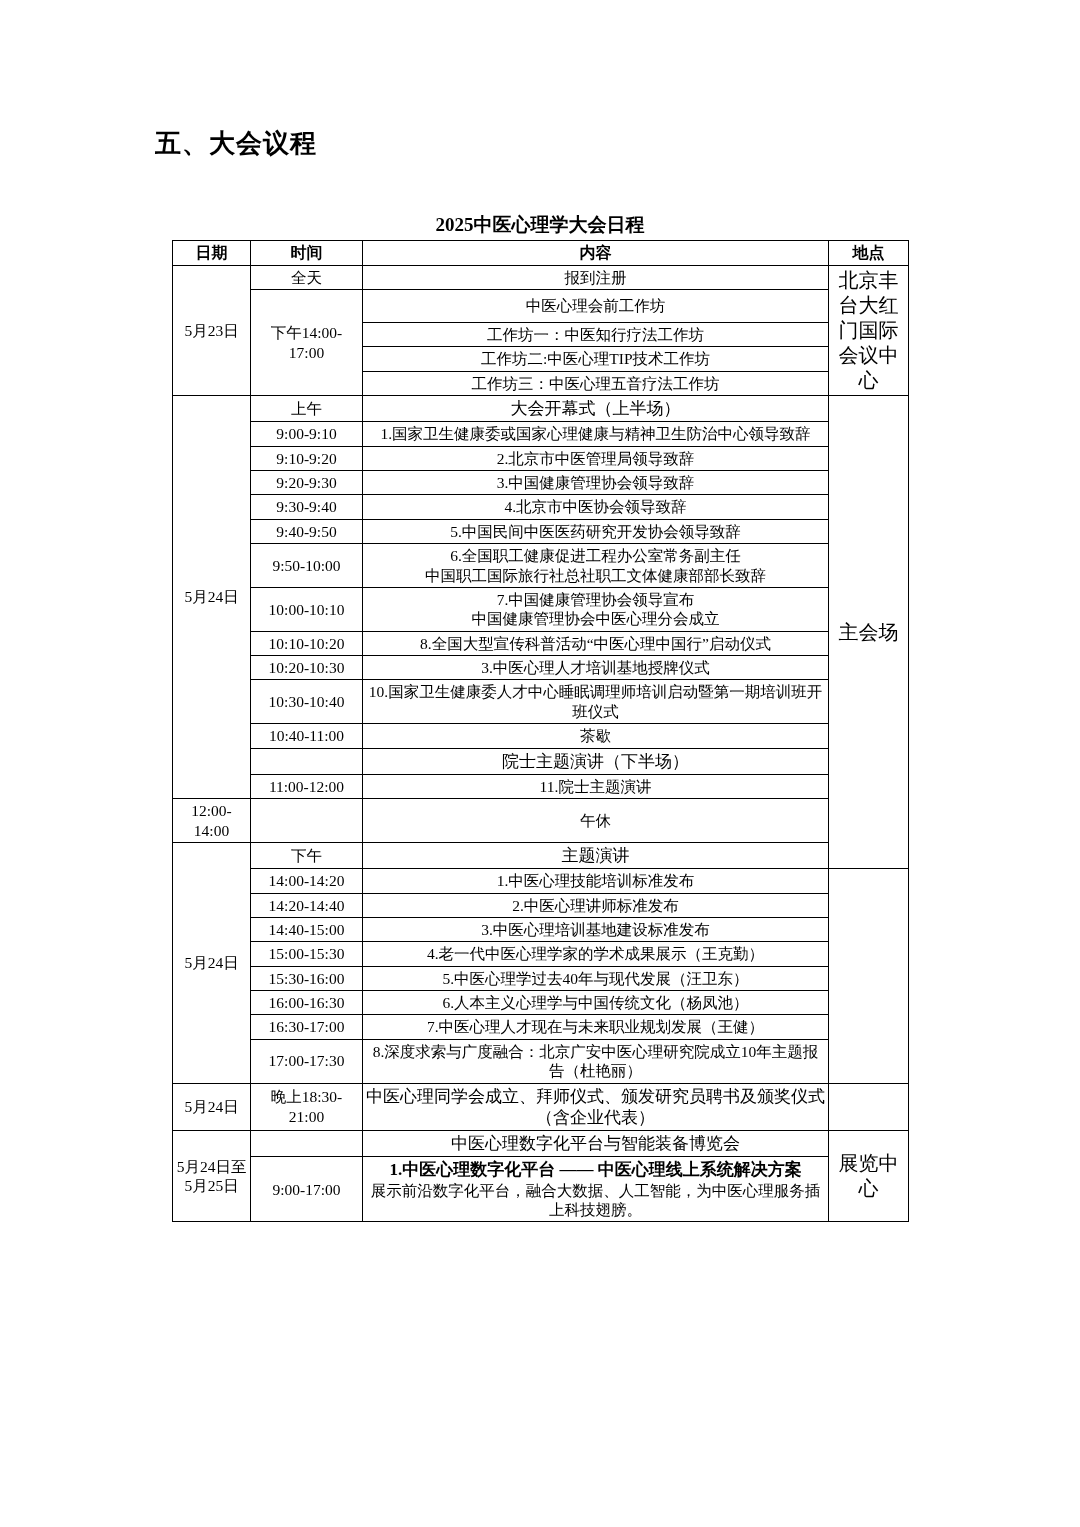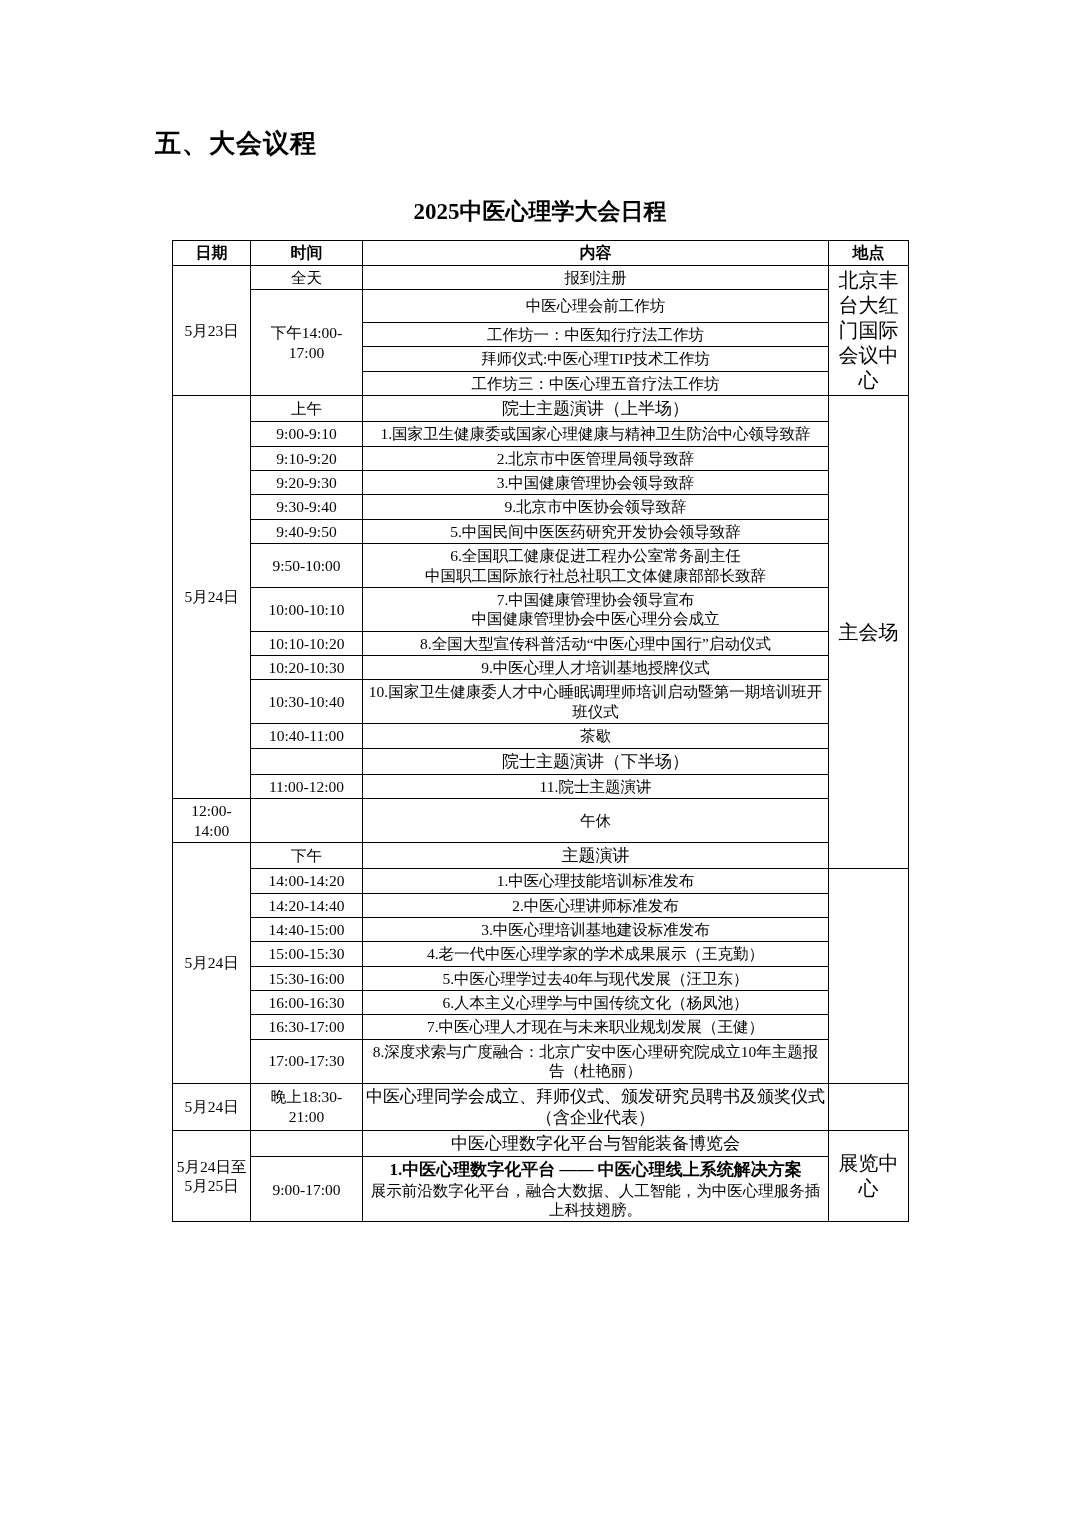--- a/index.html
+++ b/index.html
@@ -25,24 +25,24 @@
     position: absolute;
     left: 155px;
     top: 126px;
     font-size: 26px;
     font-weight: bold;
     letter-spacing: 1px;
   }
   .table-title {
     position: absolute;
     left: 172px;
-    top: 196px;
+    top: 212px;
     width: 736px;
     text-align: center;
-    font-size: 23px;
+    font-size: 19px;
     font-weight: bold;
   }
   table.agenda {
     position: absolute;
     left: 172px;
     top: 240px;
     width: 736px;
     border-collapse: collapse;
     table-layout: fixed;
     font-size: 15.5px;
@@ -102,47 +102,47 @@
         <td rowspan="5" class="place-cell">北京丰台大红门国际会议中心</td>
       </tr>
       <tr>
         <td rowspan="4" style="white-space:pre-line;">下午14:00-17:00</td>
         <td>中医心理会前工作坊</td>
       </tr>
       <tr>
         <td>工作坊一：中医知行疗法工作坊</td>
       </tr>
       <tr>
-        <td>拜师仪式:中医心理TIP技术工作坊</td>
+        <td>工作坊二:中医心理TIP技术工作坊</td>
       </tr>
       <tr>
         <td>工作坊三：中医心理五音疗法工作坊</td>
       </tr>
 
       <tr>
         <td rowspan="14">5月24日</td>
         <td>上午</td>
-        <td class="bold big">院士主题演讲（上半场）</td>
+        <td class="bold big">大会开幕式（上半场）</td>
         <td rowspan="16" class="place-cell">主会场</td>
       </tr>
       <tr>
         <td>9:00-9:10</td>
         <td>1.国家卫生健康委或国家心理健康与精神卫生防治中心领导致辞</td>
       </tr>
       <tr>
         <td>9:10-9:20</td>
         <td>2.北京市中医管理局领导致辞</td>
       </tr>
       <tr>
         <td>9:20-9:30</td>
         <td>3.中国健康管理协会领导致辞</td>
       </tr>
       <tr>
         <td>9:30-9:40</td>
-        <td>9.北京市中医协会领导致辞</td>
+        <td>4.北京市中医协会领导致辞</td>
       </tr>
       <tr>
         <td>9:40-9:50</td>
         <td>5.中国民间中医医药研究开发协会领导致辞</td>
       </tr>
       <tr>
         <td>9:50-10:00</td>
         <td style="white-space:pre-line;">6.全国职工健康促进工程办公室常务副主任
 中国职工国际旅行社总社职工文体健康部部长致辞</td>
       </tr>
@@ -150,21 +150,21 @@
         <td>10:00-10:10</td>
         <td style="white-space:pre-line;">7.中国健康管理协会领导宣布
 中国健康管理协会中医心理分会成立</td>
       </tr>
       <tr>
         <td>10:10-10:20</td>
         <td>8.全国大型宣传科普活动“中医心理中国行”启动仪式</td>
       </tr>
       <tr>
         <td>10:20-10:30</td>
-        <td>9.中医心理人才培训基地授牌仪式</td>
+        <td>3.中医心理人才培训基地授牌仪式</td>
       </tr>
       <tr>
         <td>10:30-10:40</td>
         <td>10.国家卫生健康委人才中心睡眠调理师培训启动暨第一期培训班开班仪式</td>
       </tr>
       <tr>
         <td>10:40-11:00</td>
         <td>茶歇</td>
       </tr>
       <tr>

